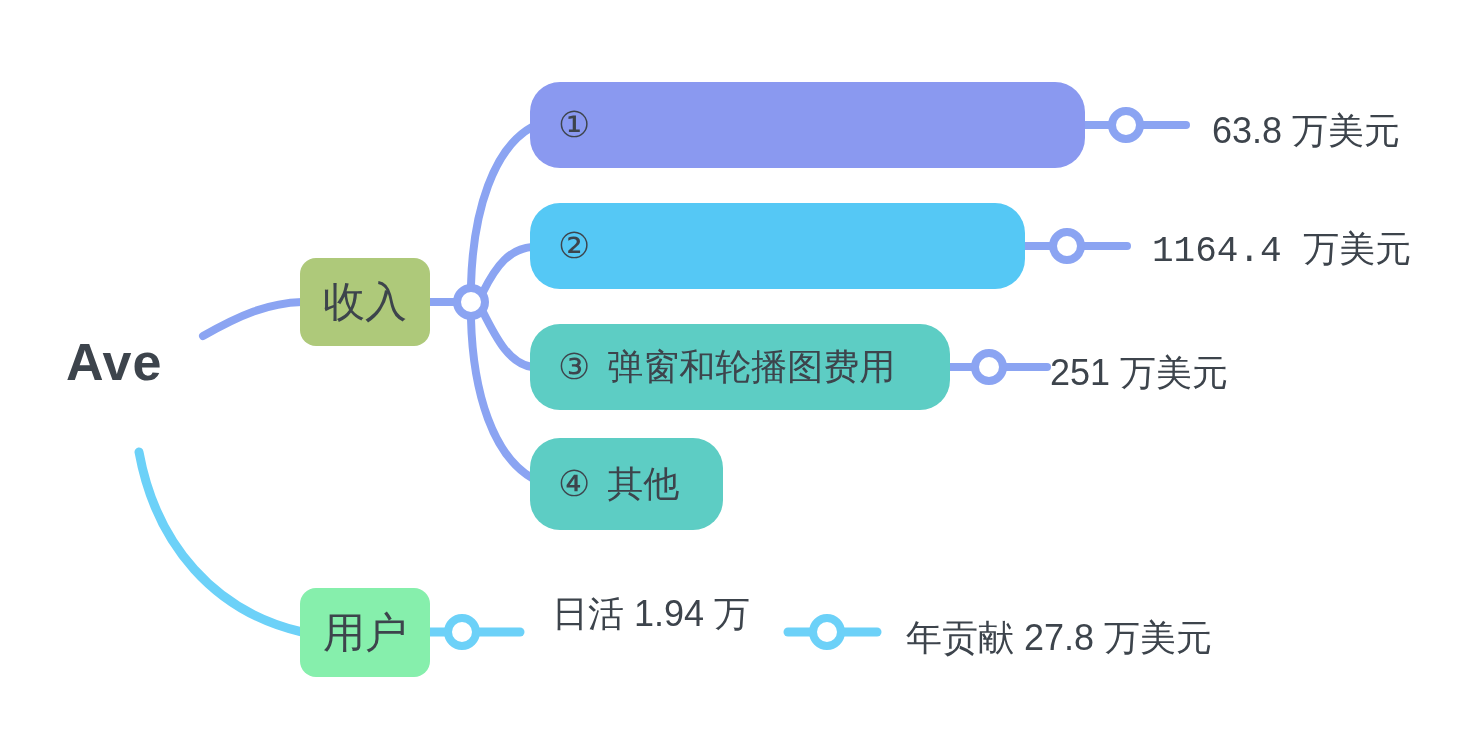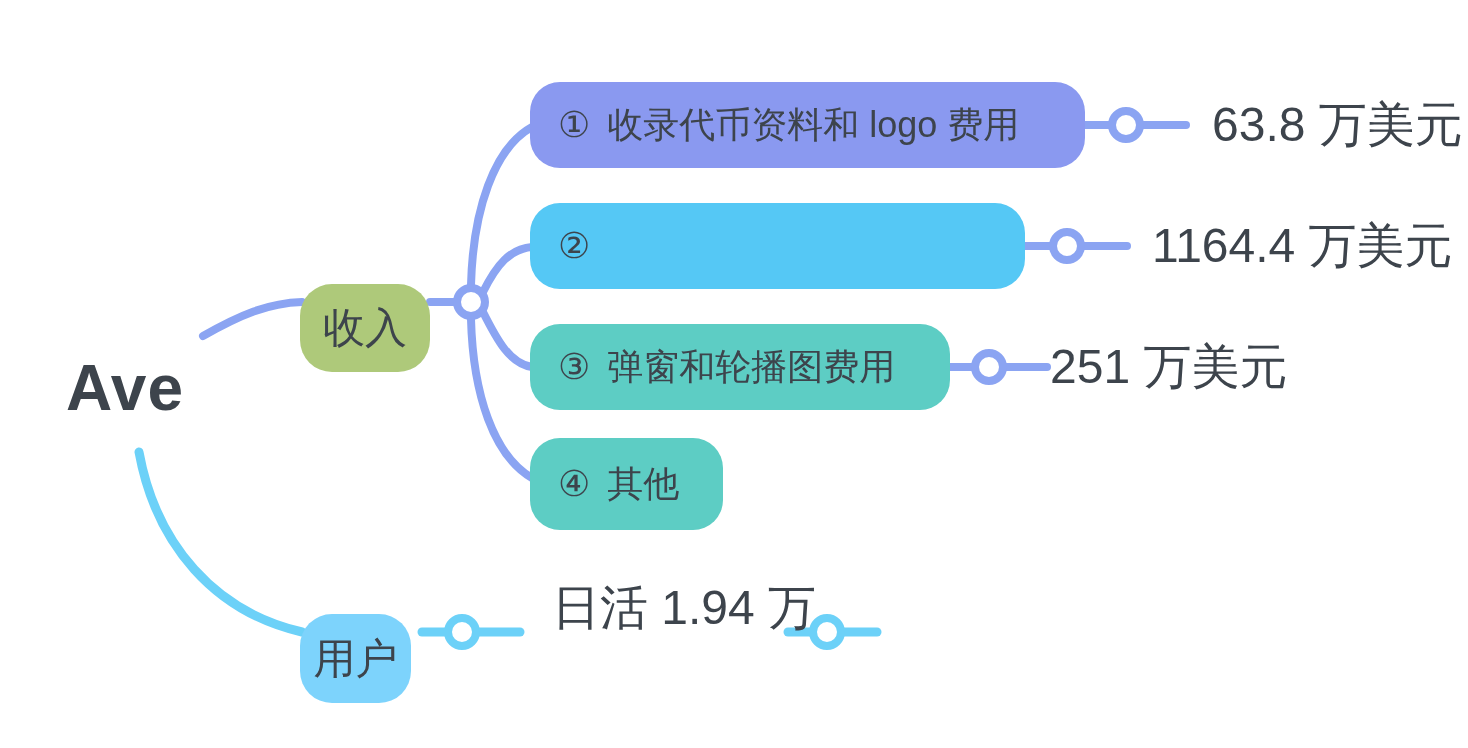--- a/index.html
+++ b/index.html
@@ -6,44 +6,45 @@
   .canvas{
     position:relative;width:1468px;height:748px;background:#ffffff;overflow:hidden;
     font-family:"Liberation Sans","DejaVu Sans",sans-serif;color:#3d444c;
   }
   .links{position:absolute;left:0;top:0;}
   .edge-p{stroke:#8ba4f2;stroke-width:8;fill:none;stroke-linecap:round;}
   .edge-s{stroke:#6cd1f8;stroke-width:9;fill:none;stroke-linecap:round;}
   .ring-p{fill:#ffffff;stroke:#8ba4f2;stroke-width:8;}
   .ring-s{fill:#ffffff;stroke:#6cd1f8;stroke-width:8;}
   .root-label{
-    position:absolute;left:66px;top:356px;font-size:64px;font-weight:bold;
+    position:absolute;left:66px;top:336px;font-size:52px;font-weight:bold;
     letter-spacing:1px;line-height:1;
   }
   .bnode{
     position:absolute;display:flex;align-items:center;justify-content:center;
-    font-size:42px;border-radius:32px;line-height:1;margin-top:26px;
+    font-size:42px;border-radius:16px;line-height:1;
   }
   .bnode-income{left:300px;top:258px;width:130px;height:88px;background:#aec97a;}
-  .bnode-users{left:300px;top:588px;width:111px;height:89px;background:#7dd3fc;text-align:right;}
+  .bnode-users{left:300px;top:588px;width:130px;height:89px;background:#86efac;text-align:right;}
   .cnode{
     position:absolute;display:flex;align-items:center;font-size:36px;
     border-radius:30px;padding:0 28px;box-sizing:border-box;line-height:1;white-space:nowrap;
   }
   .cnode-1{left:530px;top:82px;width:555px;height:86px;background:#8a99f0;}
   .cnode-2{left:530px;top:203px;width:495px;height:86px;background:#55c8f5;}
   .cnode-3{left:530px;top:324px;width:420px;height:86px;background:#5dcdc4;}
   .cnode-4{left:530px;top:438px;width:193px;height:92px;background:#5dcdc4;}
   .num{margin-right:17px;}
   .vtext{
-    position:absolute;font-size:48px;line-height:1;white-space:nowrap;
+    position:absolute;font-size:36px;line-height:1;white-space:nowrap;
     transform:translateY(-50%);
+    margin-top:6px;
   }
   .v1{left:1212px;top:125px;}
-  .v2{left:1152px;top:246px;}
+  .v2{left:1152px;top:246px;font-family:Liberation Mono, monospace;}
   .v3{left:1050px;top:367px;}
   .u1{left:552px;top:608px;}
   .u2{left:906px;top:632px;}
 </style>
 </head>
 <body>
 
 <div class="canvas">
 
   <svg class="links" width="1468" height="748" viewBox="0 0 1468 748">
@@ -82,32 +83,32 @@
 
   <div class="bnode bnode-income">
     <span>收入</span>
   </div>
   <div class="bnode bnode-users">
     <span>用户</span>
   </div>
 
   <div class="cnode cnode-1">
     <span class="num">①</span>
-    <span>收录代币资料和 logo 费用</span>
   </div>
   <div class="cnode cnode-2">
     <span class="num">②</span>
   </div>
   <div class="cnode cnode-3">
     <span class="num">③</span>
     <span>弹窗和轮播图费用</span>
   </div>
   <div class="cnode cnode-4">
     <span class="num">④</span>
     <span>其他</span>
   </div>
 
   <div class="vtext v1">63.8 万美元</div>
   <div class="vtext v2">1164.4 万美元</div>
   <div class="vtext v3">251 万美元</div>
   <div class="vtext u1">日活 1.94 万</div>
+  <div class="vtext u2">年贡献 27.8 万美元</div>
 
 </div>
 
 </body></html>

